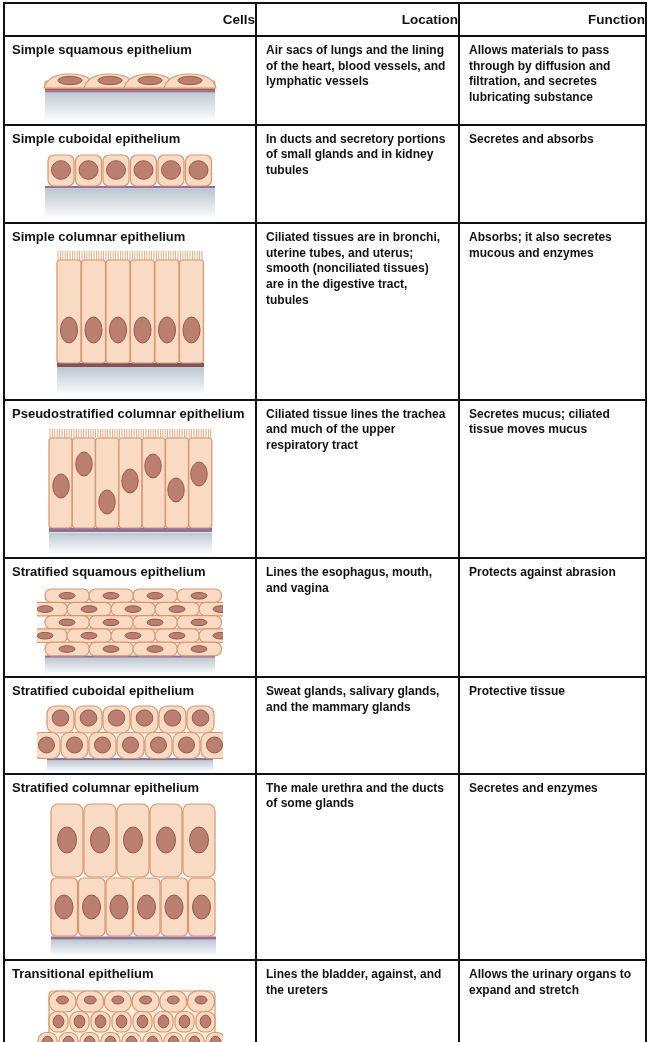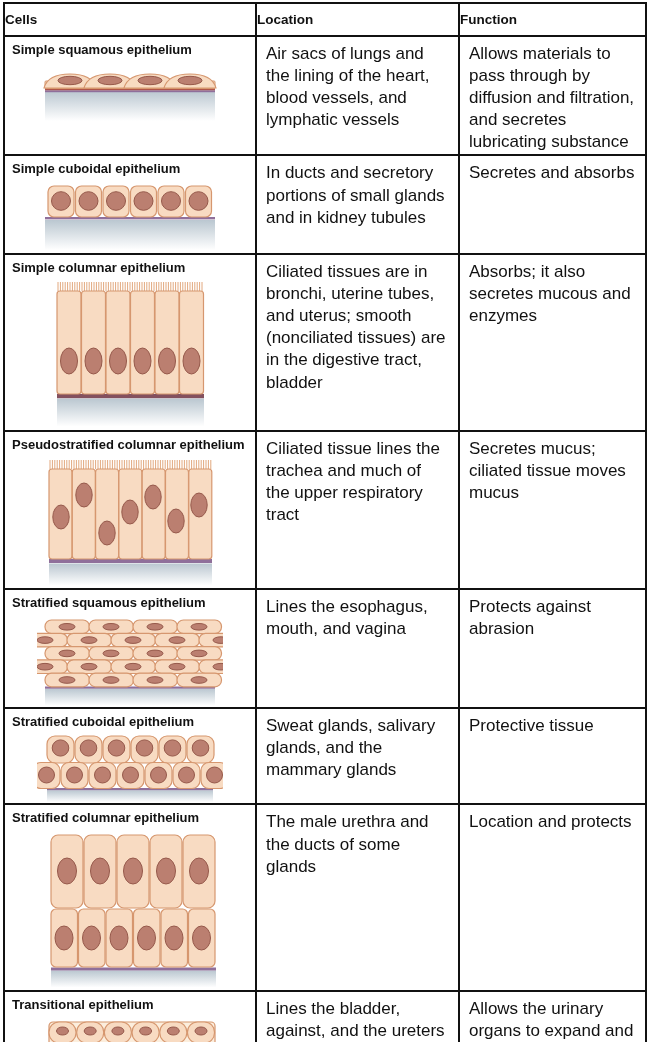--- a/index.html
+++ b/index.html
@@ -1,24 +1,24 @@
 <!DOCTYPE html>
 <html><head>
 <meta charset="utf-8">
 <style>
   html,body{margin:0;padding:0;background:#ffffff;}
   body{width:650px;height:1042px;font-family:"Liberation Sans",sans-serif;color:#111;}
   table{border-collapse:collapse;table-layout:fixed;width:644px;margin:2px 3px;}
   td,th{border:2px solid #111;vertical-align:top;overflow:hidden;}
-  th{font-size:13.5px;font-weight:bold;text-align:left;padding:8px 0 7px;}
+  th{font-size:13.5px;font-weight:bold;text-align:right;padding:8px 0 7px;}
   .col-cells{width:252px;}
   .col-loc{width:203px;}
   .col-fun{width:187px;}
   .cell-title{font-weight:bold;font-size:13px;padding:4px 6px 1px;line-height:1.2;}
-  .txt{font-size:17px;line-height:1.3;padding:5px 8px 0 8px;}
+  .txt{font-size:12px;line-height:1.3;padding:5px 8px 0 8px;font-weight:bold;}
   .illus{text-align:center;margin-top:2px;}
   svg{display:inline-block;vertical-align:top;}
 </style>
 </head>
 <body>
 
 <table>
   <colgroup>
       <col class="col-cells">
       <col class="col-loc">
@@ -177,21 +177,21 @@
               <ellipse cx="81" cy="82" rx="8.5" ry="13" fill="#bb7f70" stroke="#96594b" stroke-width="1"></ellipse>
               <rect x="93.5" y="12" width="24" height="103" rx="3" fill="#f8dbc2" stroke="#d6976f" stroke-width="1.2"></rect>
               <ellipse cx="105.5" cy="82" rx="8.5" ry="13" fill="#bb7f70" stroke="#96594b" stroke-width="1"></ellipse>
               <rect x="118" y="12" width="24" height="103" rx="3" fill="#f8dbc2" stroke="#d6976f" stroke-width="1.2"></rect>
               <ellipse cx="130" cy="82" rx="8.5" ry="13" fill="#bb7f70" stroke="#96594b" stroke-width="1"></ellipse>
               <rect x="142.5" y="12" width="24" height="103" rx="3" fill="#f8dbc2" stroke="#d6976f" stroke-width="1.2"></rect>
               <ellipse cx="154.5" cy="82" rx="8.5" ry="13" fill="#bb7f70" stroke="#96594b" stroke-width="1"></ellipse>
             </svg></div>
       </td>
       <td>
-          <div class="txt">Ciliated tissues are in bronchi, uterine tubes, and uterus; smooth (nonciliated tissues) are in the digestive tract, bladder</div>
+          <div class="txt">Ciliated tissues are in bronchi, uterine tubes, and uterus; smooth (nonciliated tissues) are in the digestive tract, tubules</div>
         </td>
       <td>
           <div class="txt">Absorbs; it also secretes mucous and enzymes</div>
         </td>
     </tr>
     <tr style="height:150px;">
       <td>
         <div class="cell-title">Pseudostratified columnar epithelium</div>
         <div class="illus"><svg width="186" height="132" viewBox="0 0 186 132">
               <defs>
@@ -438,21 +438,21 @@
               <rect x="124" y="80" width="26.5" height="58" rx="5" fill="#f8dbc2" stroke="#d6976f" stroke-width="1.2"></rect>
               <ellipse cx="137" cy="109" rx="9" ry="12" fill="#bb7f70" stroke="#96594b" stroke-width="1"></ellipse>
               <rect x="151.5" y="80" width="26.5" height="58" rx="5" fill="#f8dbc2" stroke="#d6976f" stroke-width="1.2"></rect>
               <ellipse cx="164.5" cy="109" rx="9" ry="12" fill="#bb7f70" stroke="#96594b" stroke-width="1"></ellipse>
             </svg></div>
       </td>
       <td>
           <div class="txt">The male urethra and the ducts of some glands</div>
         </td>
       <td>
-          <div class="txt">Location and protects</div>
+          <div class="txt">Secretes and enzymes</div>
         </td>
     </tr>
     <tr style="height:137px;">
       <td>
         <div class="cell-title">Transitional epithelium</div>
         <div class="illus"><svg width="186" height="110" viewBox="0 0 186 110">
               <defs>
                 <linearGradient id="g_tr" x1="0" y1="0" x2="0" y2="1">
                   <stop offset="0" stop-color="#aebdc8" stop-opacity="0.85"></stop>
                   <stop offset="1" stop-color="#aebdc8" stop-opacity="0"></stop>

